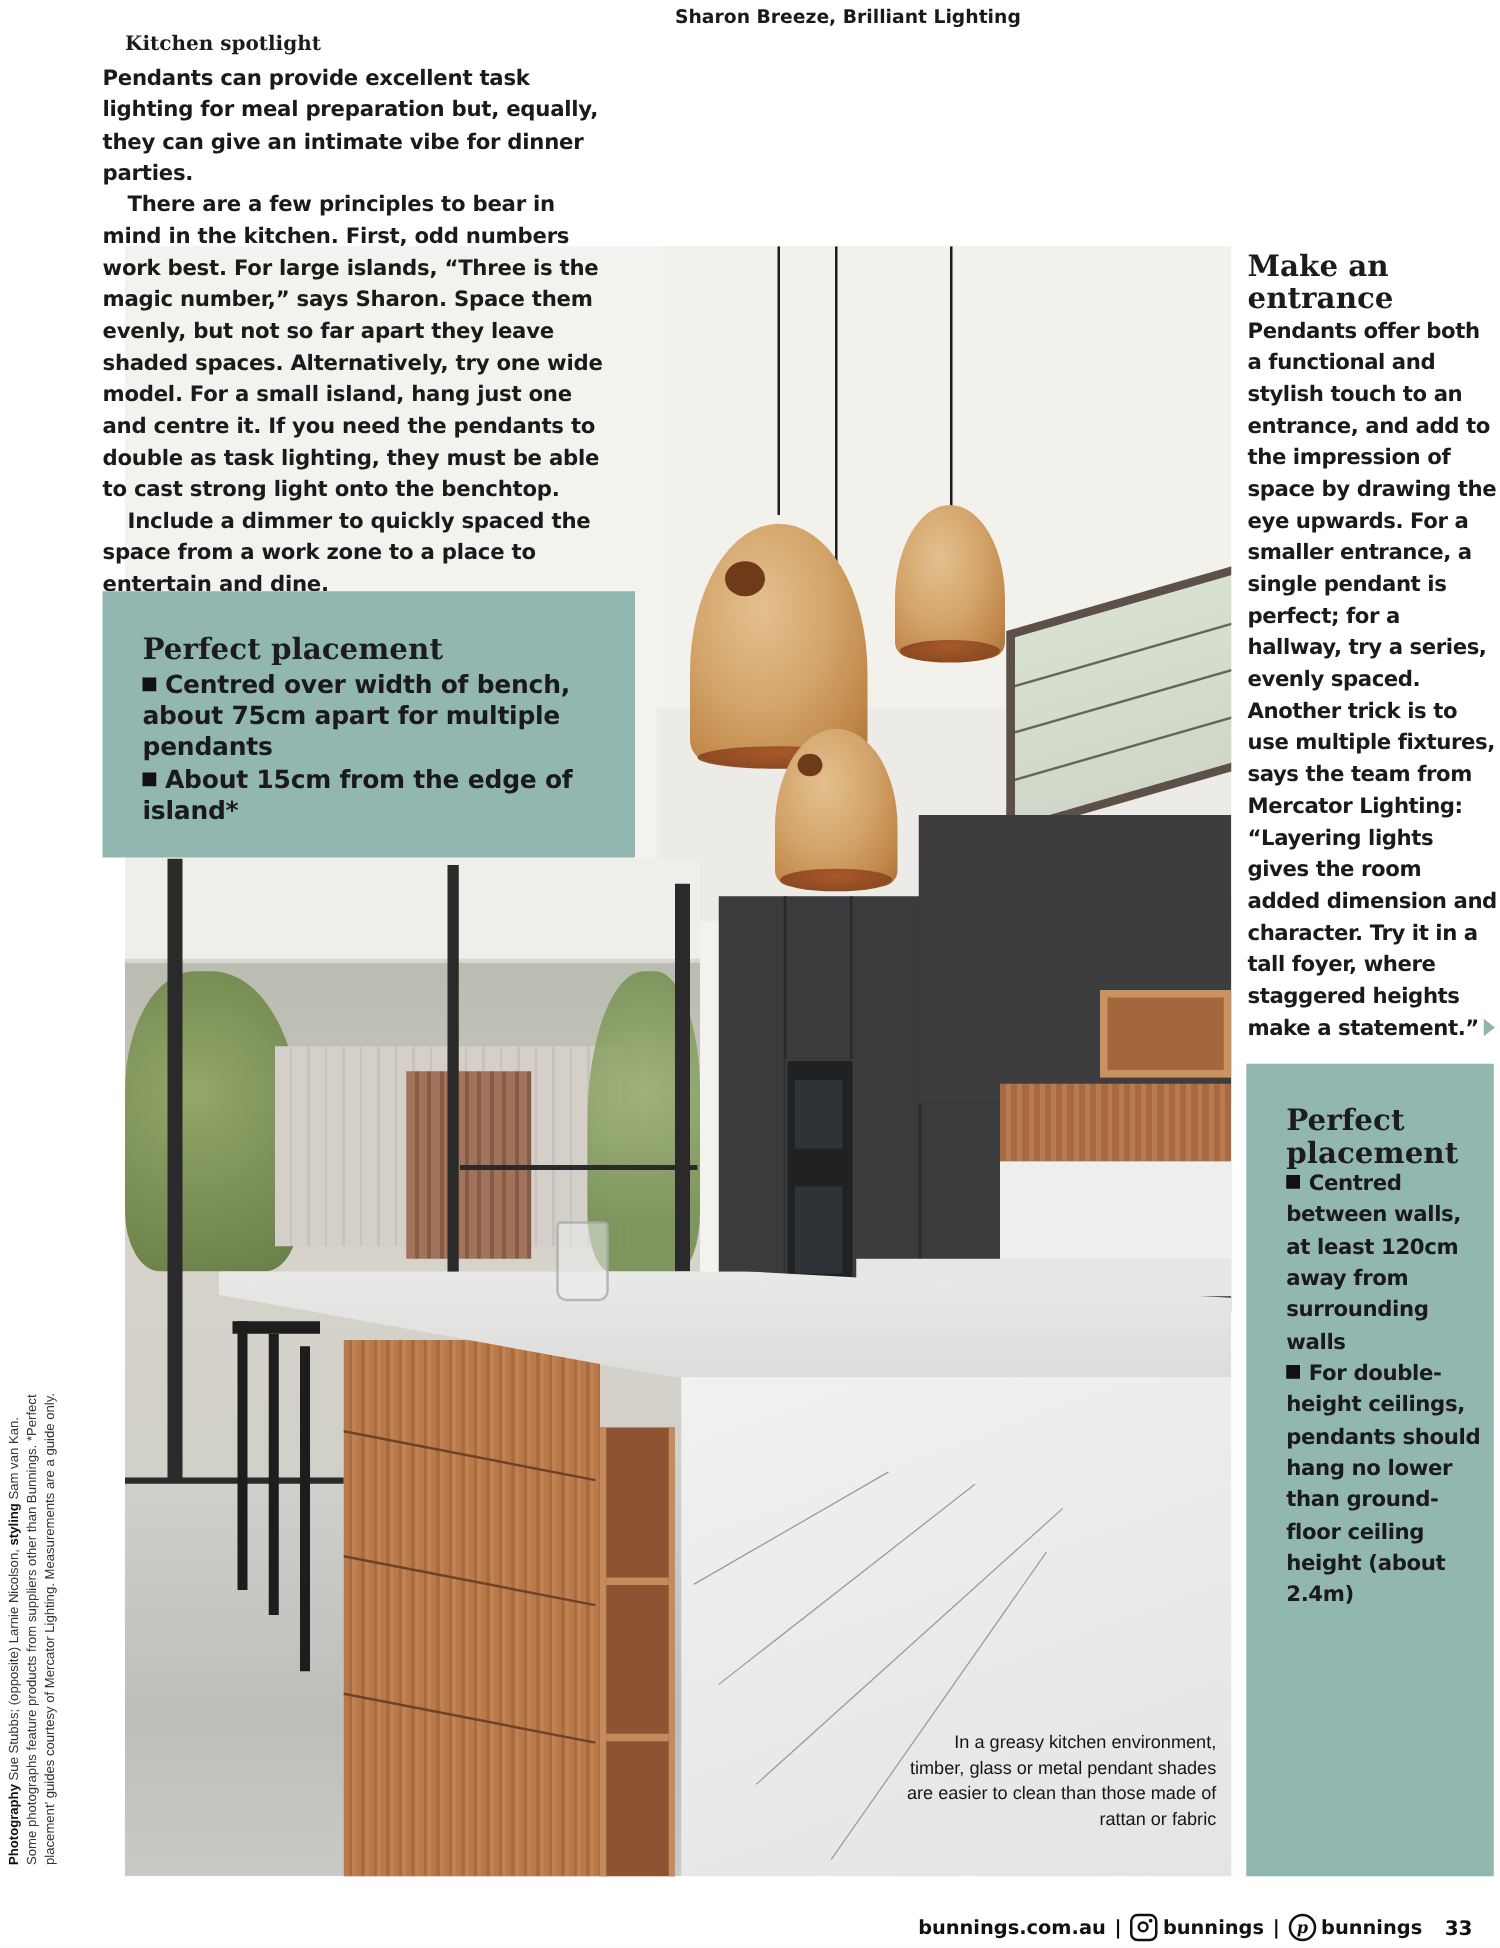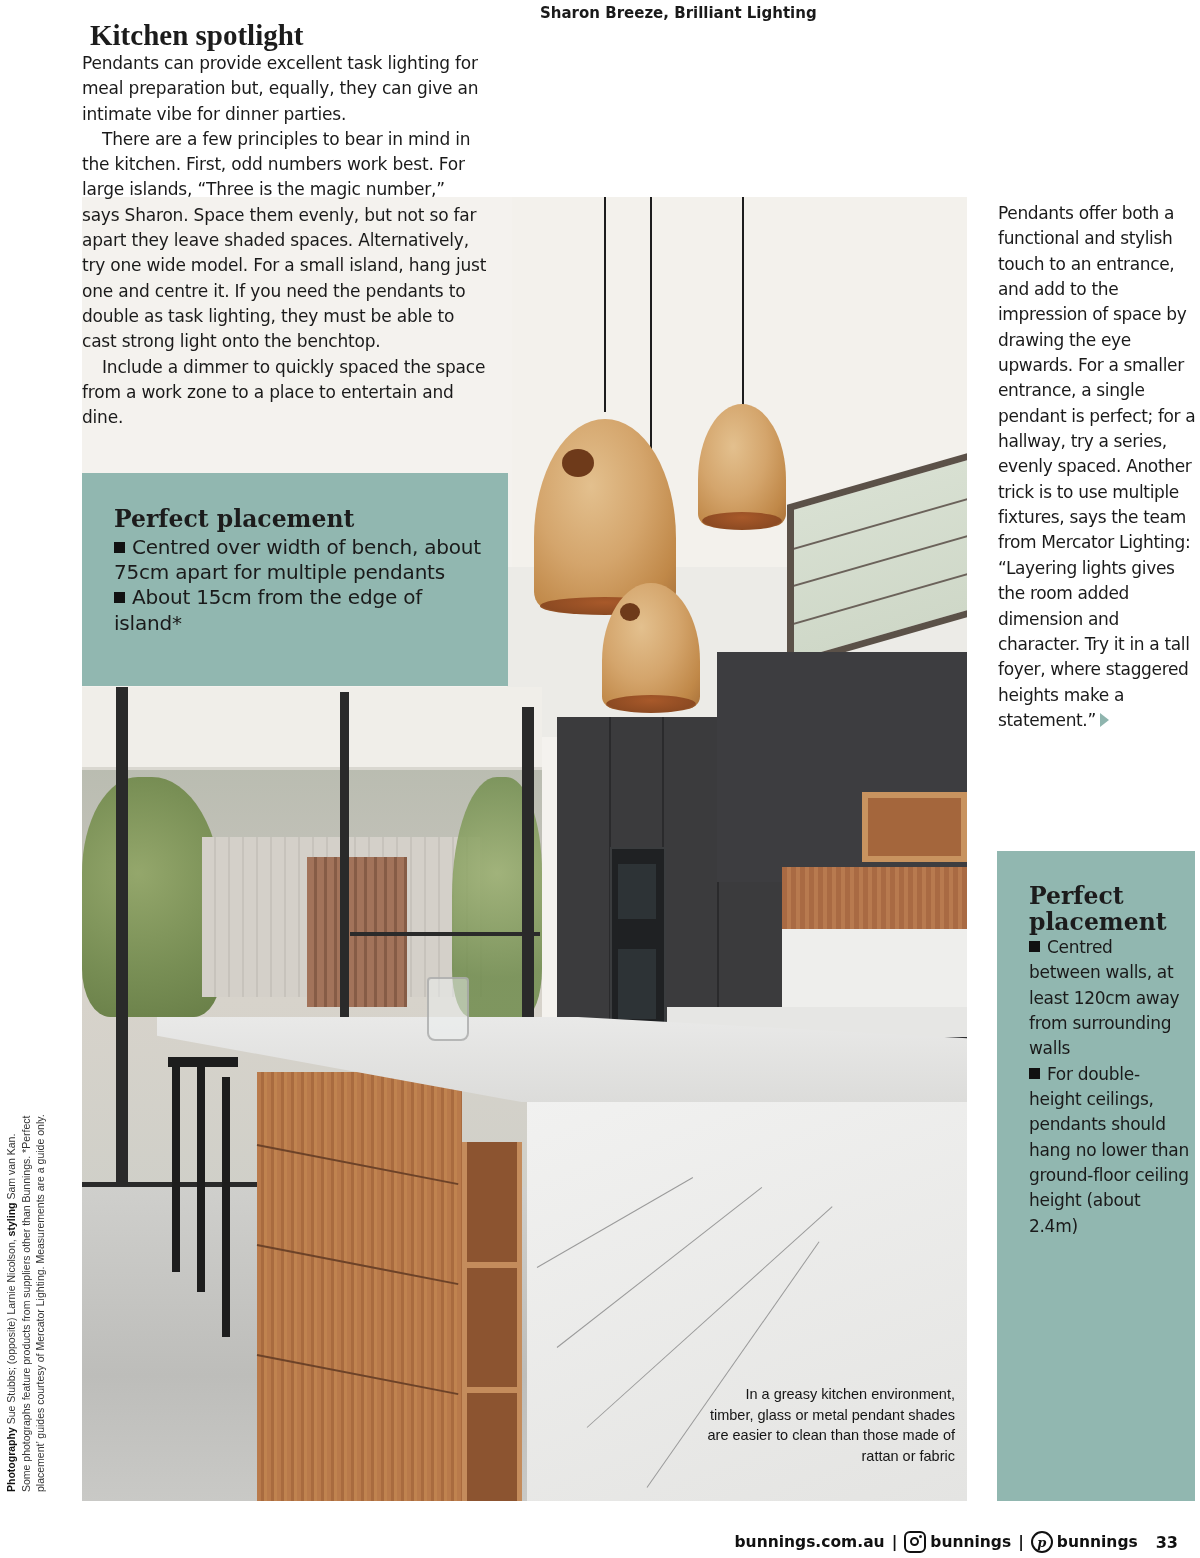--- a/index.html
+++ b/index.html
@@ -2,24 +2,24 @@
 <html><head>
 <meta charset="utf-8">
 <style>
   html, body { margin: 0; padding: 0; }
   body {
     width: 1200px; height: 1558px; position: relative; overflow: hidden;
     background: #ffffff; color: #1a1a1a;
     font-family: "DejaVu Sans", sans-serif;
   }
   .serif { font-family: "DejaVu Serif", "Liberation Serif", serif; }
-  .sans { font-family: "DejaVu Sans", "Liberation Sans", sans-serif; }
+  .sans { font-family: "DejaVu Sans", "Liberation Sans", sans-serif; font-weight: bold; }
 
   
-  .photo { position: absolute; overflow: hidden; }
+  .photo { position: absolute; overflow: hidden; margin-left: 18px; }
   #photo-main { left: 82px; top: 197px; width: 885px; height: 1304px; background: #f4f2ee; }
   #photo-main .ceiling { position:absolute; left:430px; top:0; width:455px; height:430px; background:#f3f1ec; }
   #photo-main .wall-upper { position:absolute; left:425px; top:370px; width:460px; height:170px; background:#ecebe7; }
   #photo-main .window-hi { position:absolute; left:705px; top:280px; width:180px; height:150px;
      background: linear-gradient(#d8e0d2,#cfd8c8); border:7px solid #5b5148; transform: skewY(-16deg); }
   #photo-main .window-hi .louvre { position:absolute; left:0; width:100%; height:2px; background:#6b625a; }
 
   #photo-main .outdoor { position:absolute; left:0; top:490px; width:460px; height:520px;
      background: linear-gradient(180deg,#eae8e2 0%,#ece9e3 14%, #b9bcb0 14%, #c5c3bb 40%, #d7d3cb 60%, #cfcfc8 100%); }
   #photo-main .pergola { position:absolute; left:0; top:490px; width:460px; height:80px; background:#f0eee9; border-bottom:3px solid #d9d7d0; }
@@ -70,21 +70,21 @@
      background: radial-gradient(ellipse at 50% 30%, #a8592a, #8c4a22 70%, #c78d52 100%); }
   .pendant .hole { position:absolute; border-radius:50%; background:#6e3a1a; }
 
   
   .h2 { font-weight: bold; color:#1c1c1c; }
   .body-text { font-size: 17px; line-height: 25.3px; letter-spacing: -0.2px; }
   .para { margin:0; }
   .indent { text-indent: 20px; }
 
   #kitchen-spotlight { position:absolute; left:82px; top:18px; width:405px; }
-  #kitchen-spotlight .h2 { font-size: 29px; line-height:34px; margin:0 0 -1px 8px;font-family:Liberation Serif, serif; }
+  #kitchen-spotlight .h2 { font-size: 16px; line-height:34px; margin:0 0 -1px 18px; }
 
   #quote { position:absolute; left:540px; top:0px; width:640px; }
   #quote .q { font-size: 31.5px; line-height: 39.5px; font-weight:bold; margin:0; letter-spacing:-0.4px; }
   #quote .attrib { font-size: 15px; font-weight: bold; margin-top: 4px; }
 
   .teal-box { position:absolute; background:#91b7b0; }
   #box-left { left:82px; top:473px; width:426px; height:213px; }
   #box-left .inner { position:absolute; left:32px; top:30px; width:380px; }
   #box-left .h2 { font-size: 23.5px; line-height:32px; margin:0; }
   #box-left .body-text { font-size: 20px; line-height: 25.2px; }
@@ -217,20 +217,21 @@
   <div class="inner">
     <h3 class="h2 serif">Perfect placement</h3>
     <div class="body-text sans">
       <div><span class="bullet"></span><span>Centred over width of bench, about 75cm apart for multiple pendants</span></div>
       <div><span class="bullet"></span><span>About 15cm from the edge of island*</span></div>
     </div>
   </div>
 </div>
 
 <div id="entrance">
+  <h2 class="h2 serif">Make an entrance</h2>
   <div class="body-text sans">
     <span>Pendants offer both a functional and stylish touch to an entrance, and add to the impression of space by drawing the eye upwards. For a smaller entrance, a single pendant is perfect; for a hallway, try a series, evenly spaced. Another trick is to use multiple fixtures, says the team from Mercator Lighting: “Layering lights gives the room added dimension and character. Try it in a tall foyer, where staggered heights make a statement.”</span><span class="cont-arrow"></span>
   </div>
 </div>
 
 <div class="teal-box" id="box-right">
   <div class="inner">
     <h3 class="h2 serif">Perfect placement</h3>
     <div class="body-text sans">
       <div><span class="bullet"></span><span>Centred between walls, at least 120cm away from surrounding walls</span></div>

